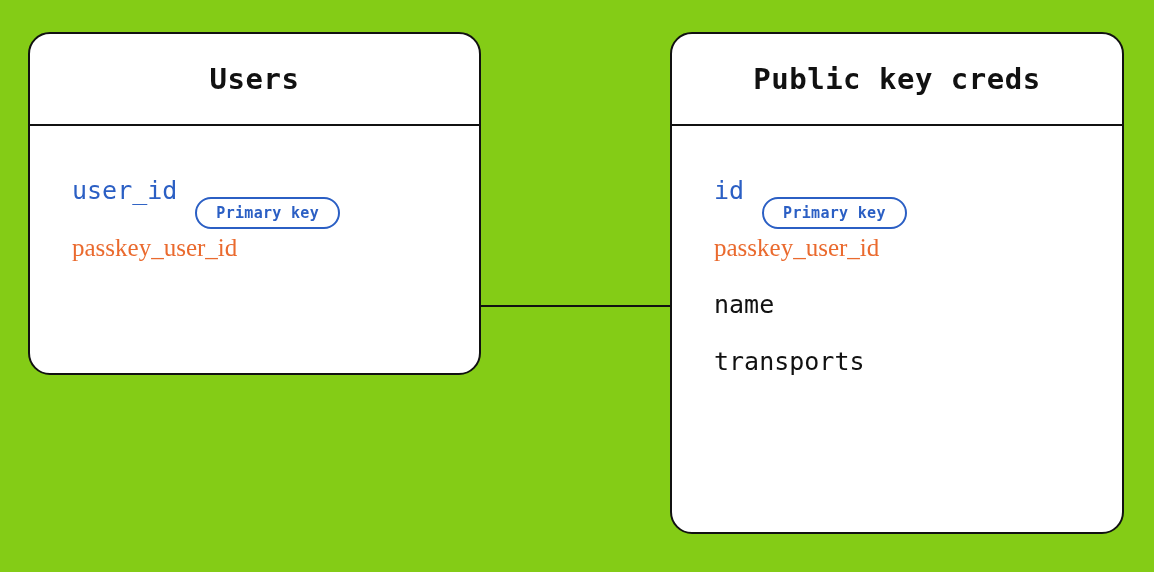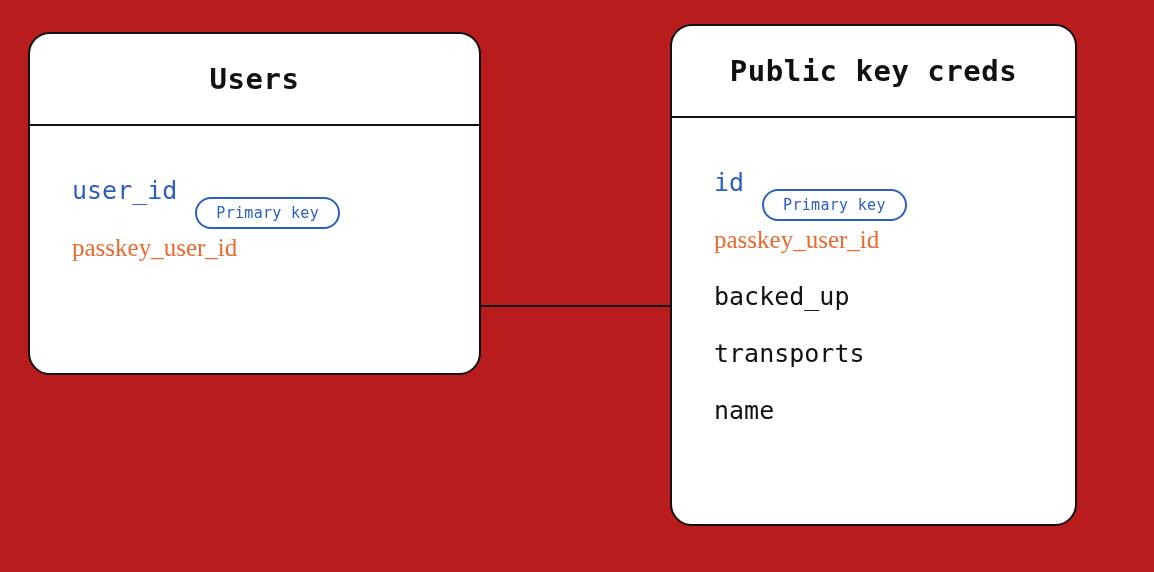--- a/index.html
+++ b/index.html
@@ -8,21 +8,21 @@
     padding: 0;
     background: #ffffff;
   }
   body {
     font-family: "DejaVu Sans Mono", "Liberation Mono", monospace;
   }
   #canvas {
     position: relative;
     width: 1154px;
     height: 572px;
-    background: #b91c1c;
+    background: #84cc16;
     overflow: hidden;
   }
 
   
   .connector {
     position: absolute;
     background: #111111;
     height: 2px;
   }
 
@@ -73,21 +73,21 @@
     margin-left: 18px;
     box-sizing: border-box;
     display: inline-flex;
     align-items: center;
     justify-content: center;
     height: 32px;
     padding: 0 19px;
     border: 2px solid #2b5fc4;
     border-radius: 17px;
     font-family: "DejaVu Sans Mono", "Liberation Mono", monospace;
-    font-weight: normal;
+    font-weight: bold;
     font-size: 15px;
     letter-spacing: 0.3px;
     color: #2b5fc4;
     white-space: nowrap;
     margin-top: 44px;
   }
 </style>
 </head>
 <body>
 
@@ -109,46 +109,43 @@
       </div>
 
 
       <div class="field-row">
         <span class="field-name fk">passkey_user_id</span>
       </div>
 
     </div>
   </div>
 
-  <div class="entity" style="left:670px; top:24px; width:407px; height:502px;">
+  <div class="entity" style="left:670px; top:32px; width:454px; height:502px;">
 
     <div class="entity-header">
       <span class="entity-title">Public key creds</span>
     </div>
 
     <div class="entity-fields">
 
       <div class="field-row">
         <span class="field-name pk">id</span>
         <span class="badge">Primary key</span>
       </div>
 
 
       <div class="field-row">
         <span class="field-name fk">passkey_user_id</span>
       </div>
 
+
       <div class="field-row">
-        <span class="field-name">backed_up</span>
+        <span class="field-name">name</span>
       </div>
 
       <div class="field-row">
         <span class="field-name">transports</span>
-      </div>
-
-      <div class="field-row">
-        <span class="field-name">name</span>
       </div>
 
     </div>
   </div>
 
 </div>
 
 </body></html>

